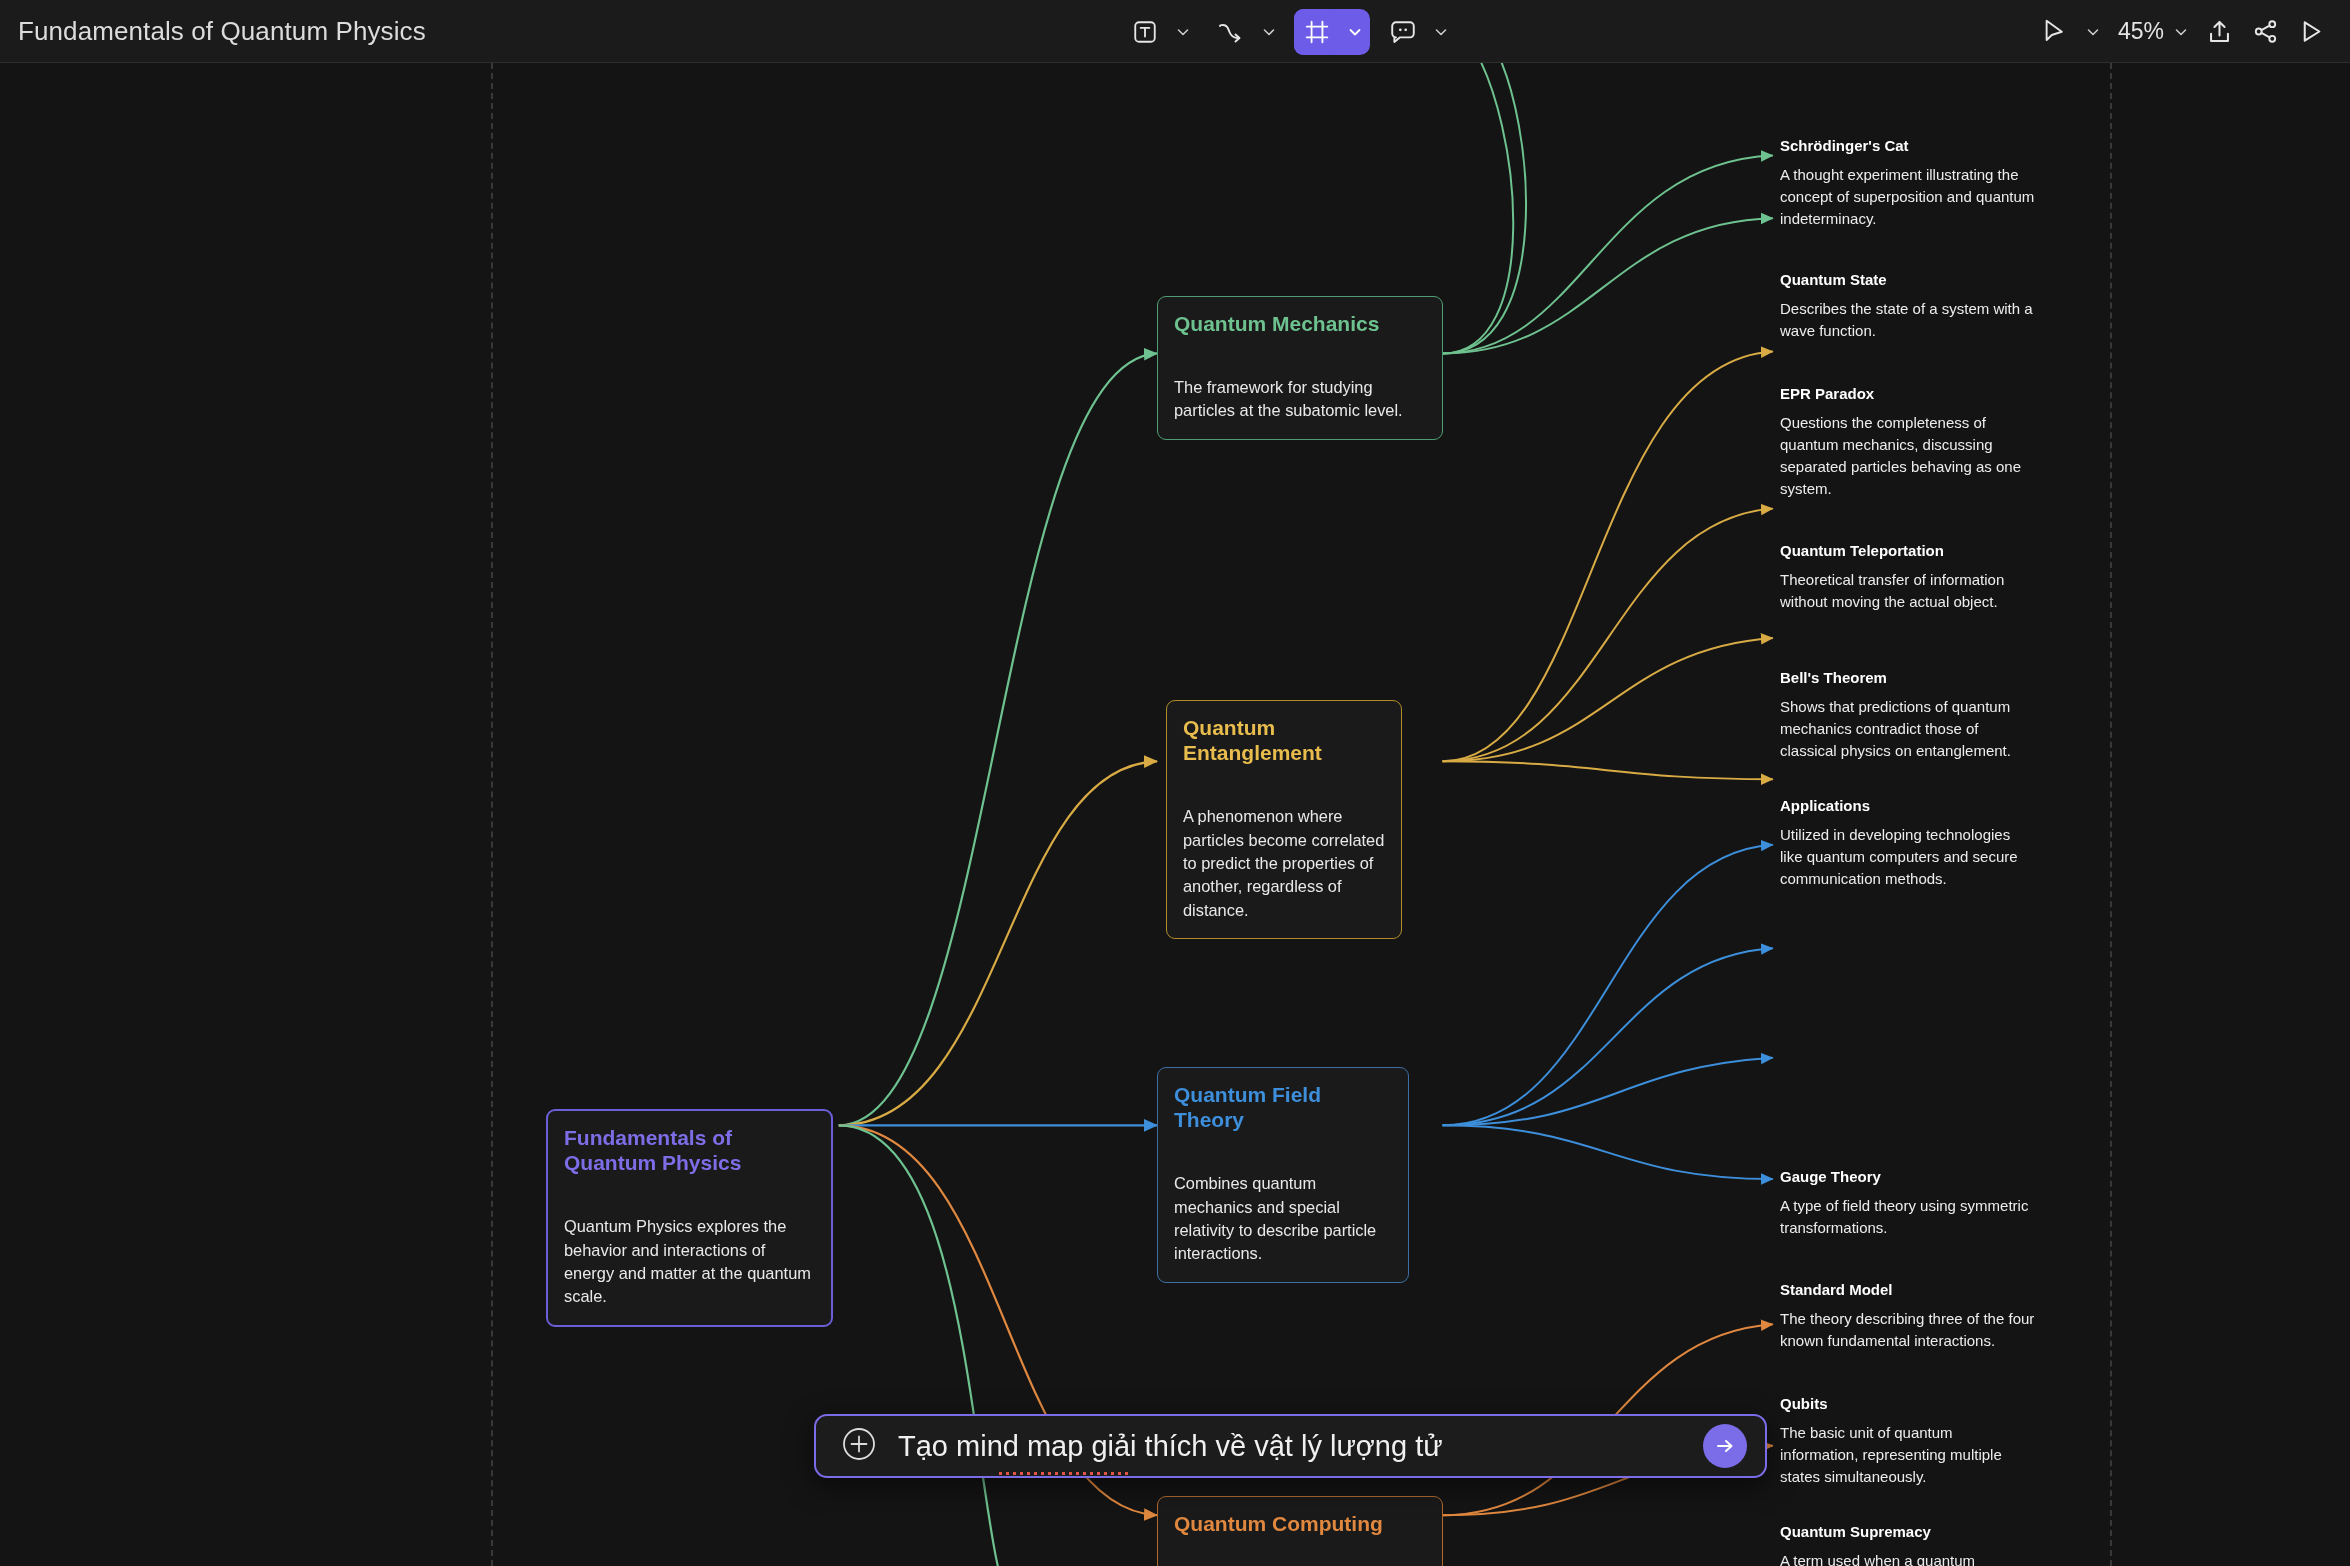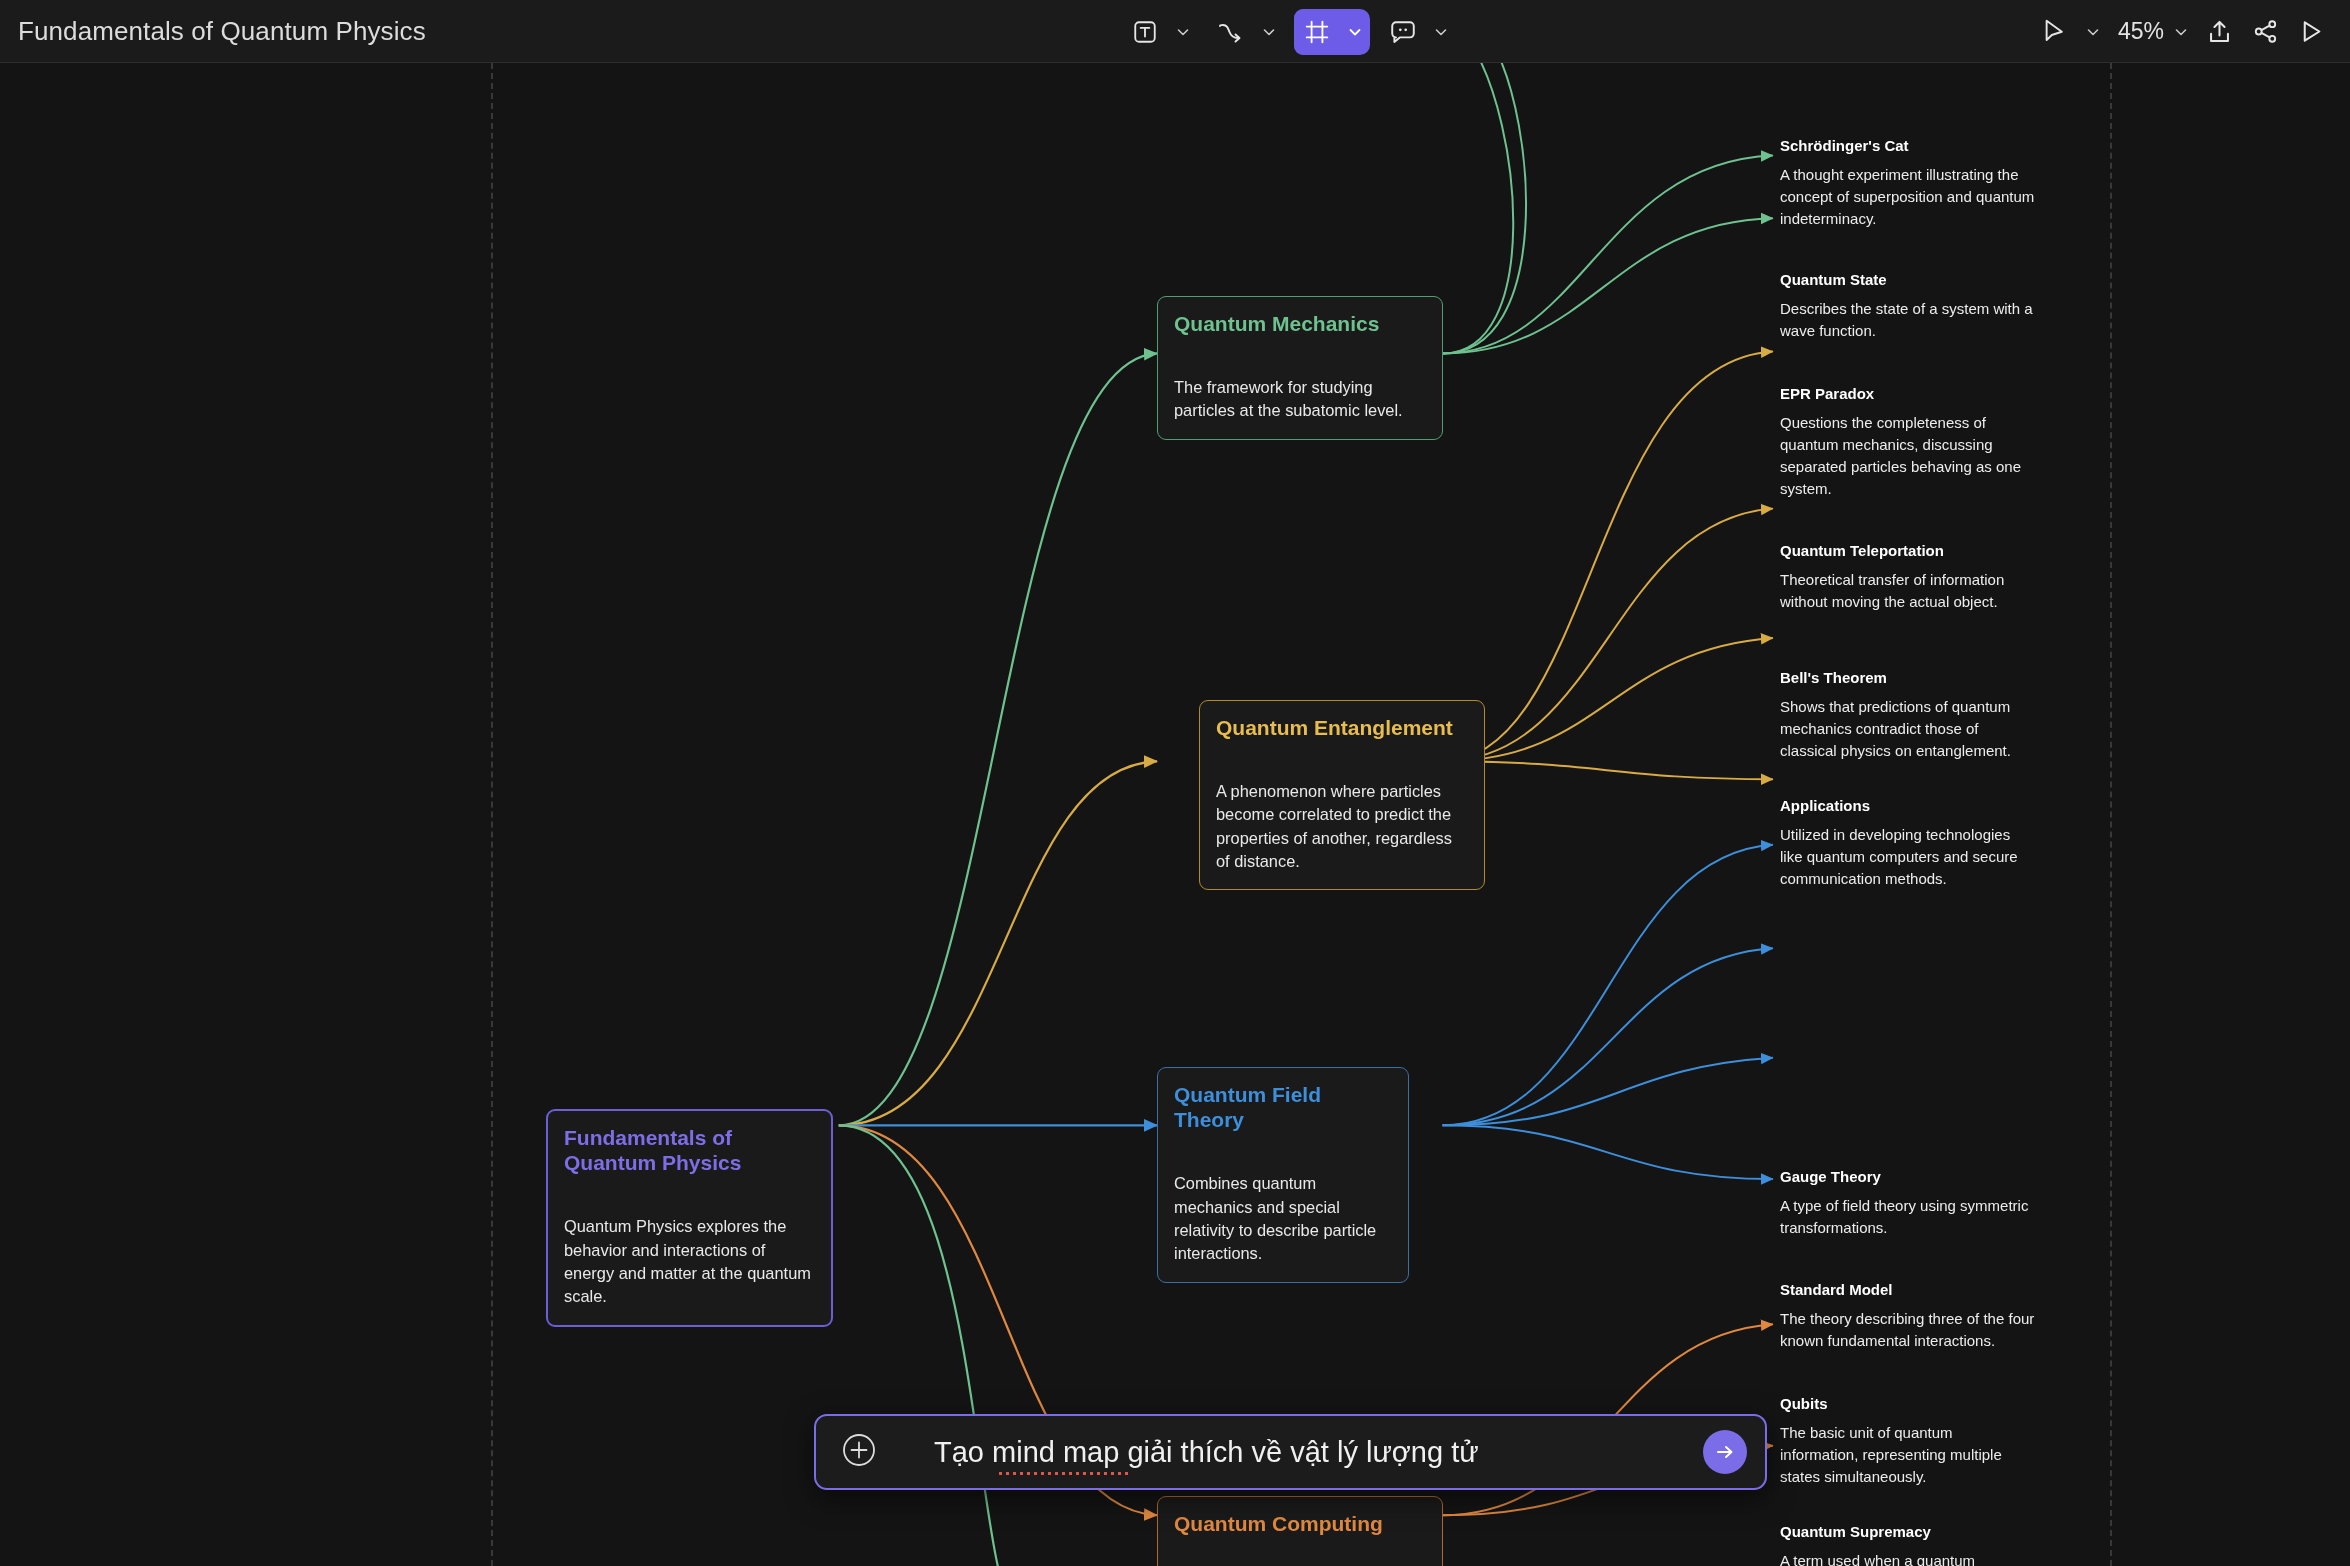--- a/index.html
+++ b/index.html
@@ -95,28 +95,27 @@
     font-size: 15px; font-weight: bold; color: #ffffff; line-height: 1.2;
     margin-bottom: 9px;
   }
   .leaf .l-desc {
     font-size: 15px; color: #ededed; line-height: 1.47;
   }
 
   
   .prompt-bar {
     position: absolute; left: 814px; top: 1414px;
-    width: 953px; height: 76px;
+    width: 953px; height: 64px;
     background: #1c1c1c;
     border: 2px solid #7b6ce8;
     border-radius: 13px;
     display: flex; align-items: center;
     z-index: 30;
     box-shadow: 0 8px 28px rgba(0,0,0,.55);
-    gap: 36px;
   }
   .plus-icon { margin-left: 22px; flex: 0 0 auto; cursor: pointer; }
   .prompt-text {
     flex: 1 1 auto; margin-left: 18px;
     font-size: 29px; color: #f0f0f0; white-space: nowrap;
     position: relative;
   }
   .squiggle {
     position: absolute; left: 103px; bottom: -4px; width: 135px; height: 5px;
     background-image: radial-gradient(circle, #e2564a 1.6px, transparent 1.8px);
@@ -306,21 +305,21 @@
     <div class="node root" style="left:546px; top:1046px; width:287px;">
       <div class="n-title">Fundamentals of Quantum Physics</div>
       <div class="n-desc">Quantum Physics explores the behavior and interactions of energy and matter at the quantum scale.</div>
     </div>
 
     <div class="node green" style="left:1157px; top:233px; width:286px;border-radius:9px;">
       <div class="n-title">Quantum Mechanics</div>
       <div class="n-desc">The framework for studying particles at the subatomic level.</div>
     </div>
 
-    <div class="node yellow" style="left:1199px; top:637px; width:286px;">
+    <div class="node yellow" style="left:1166px; top:637px; width:236px;">
       <div class="n-title">Quantum Entanglement</div>
       <div class="n-desc">A phenomenon where particles become correlated to predict the properties of another, regardless of distance.</div>
     </div>
 
     <div class="node blue" style="left:1157px; top:1063px; width:252px; transform:translateY(-59px);">
       <div class="n-title">Quantum Field Theory</div>
       <div class="n-desc">Combines quantum mechanics and special relativity to describe particle interactions.</div>
     </div>
 
     <div class="node orange" style="left:1157px; top:1433px; width:286px;">

